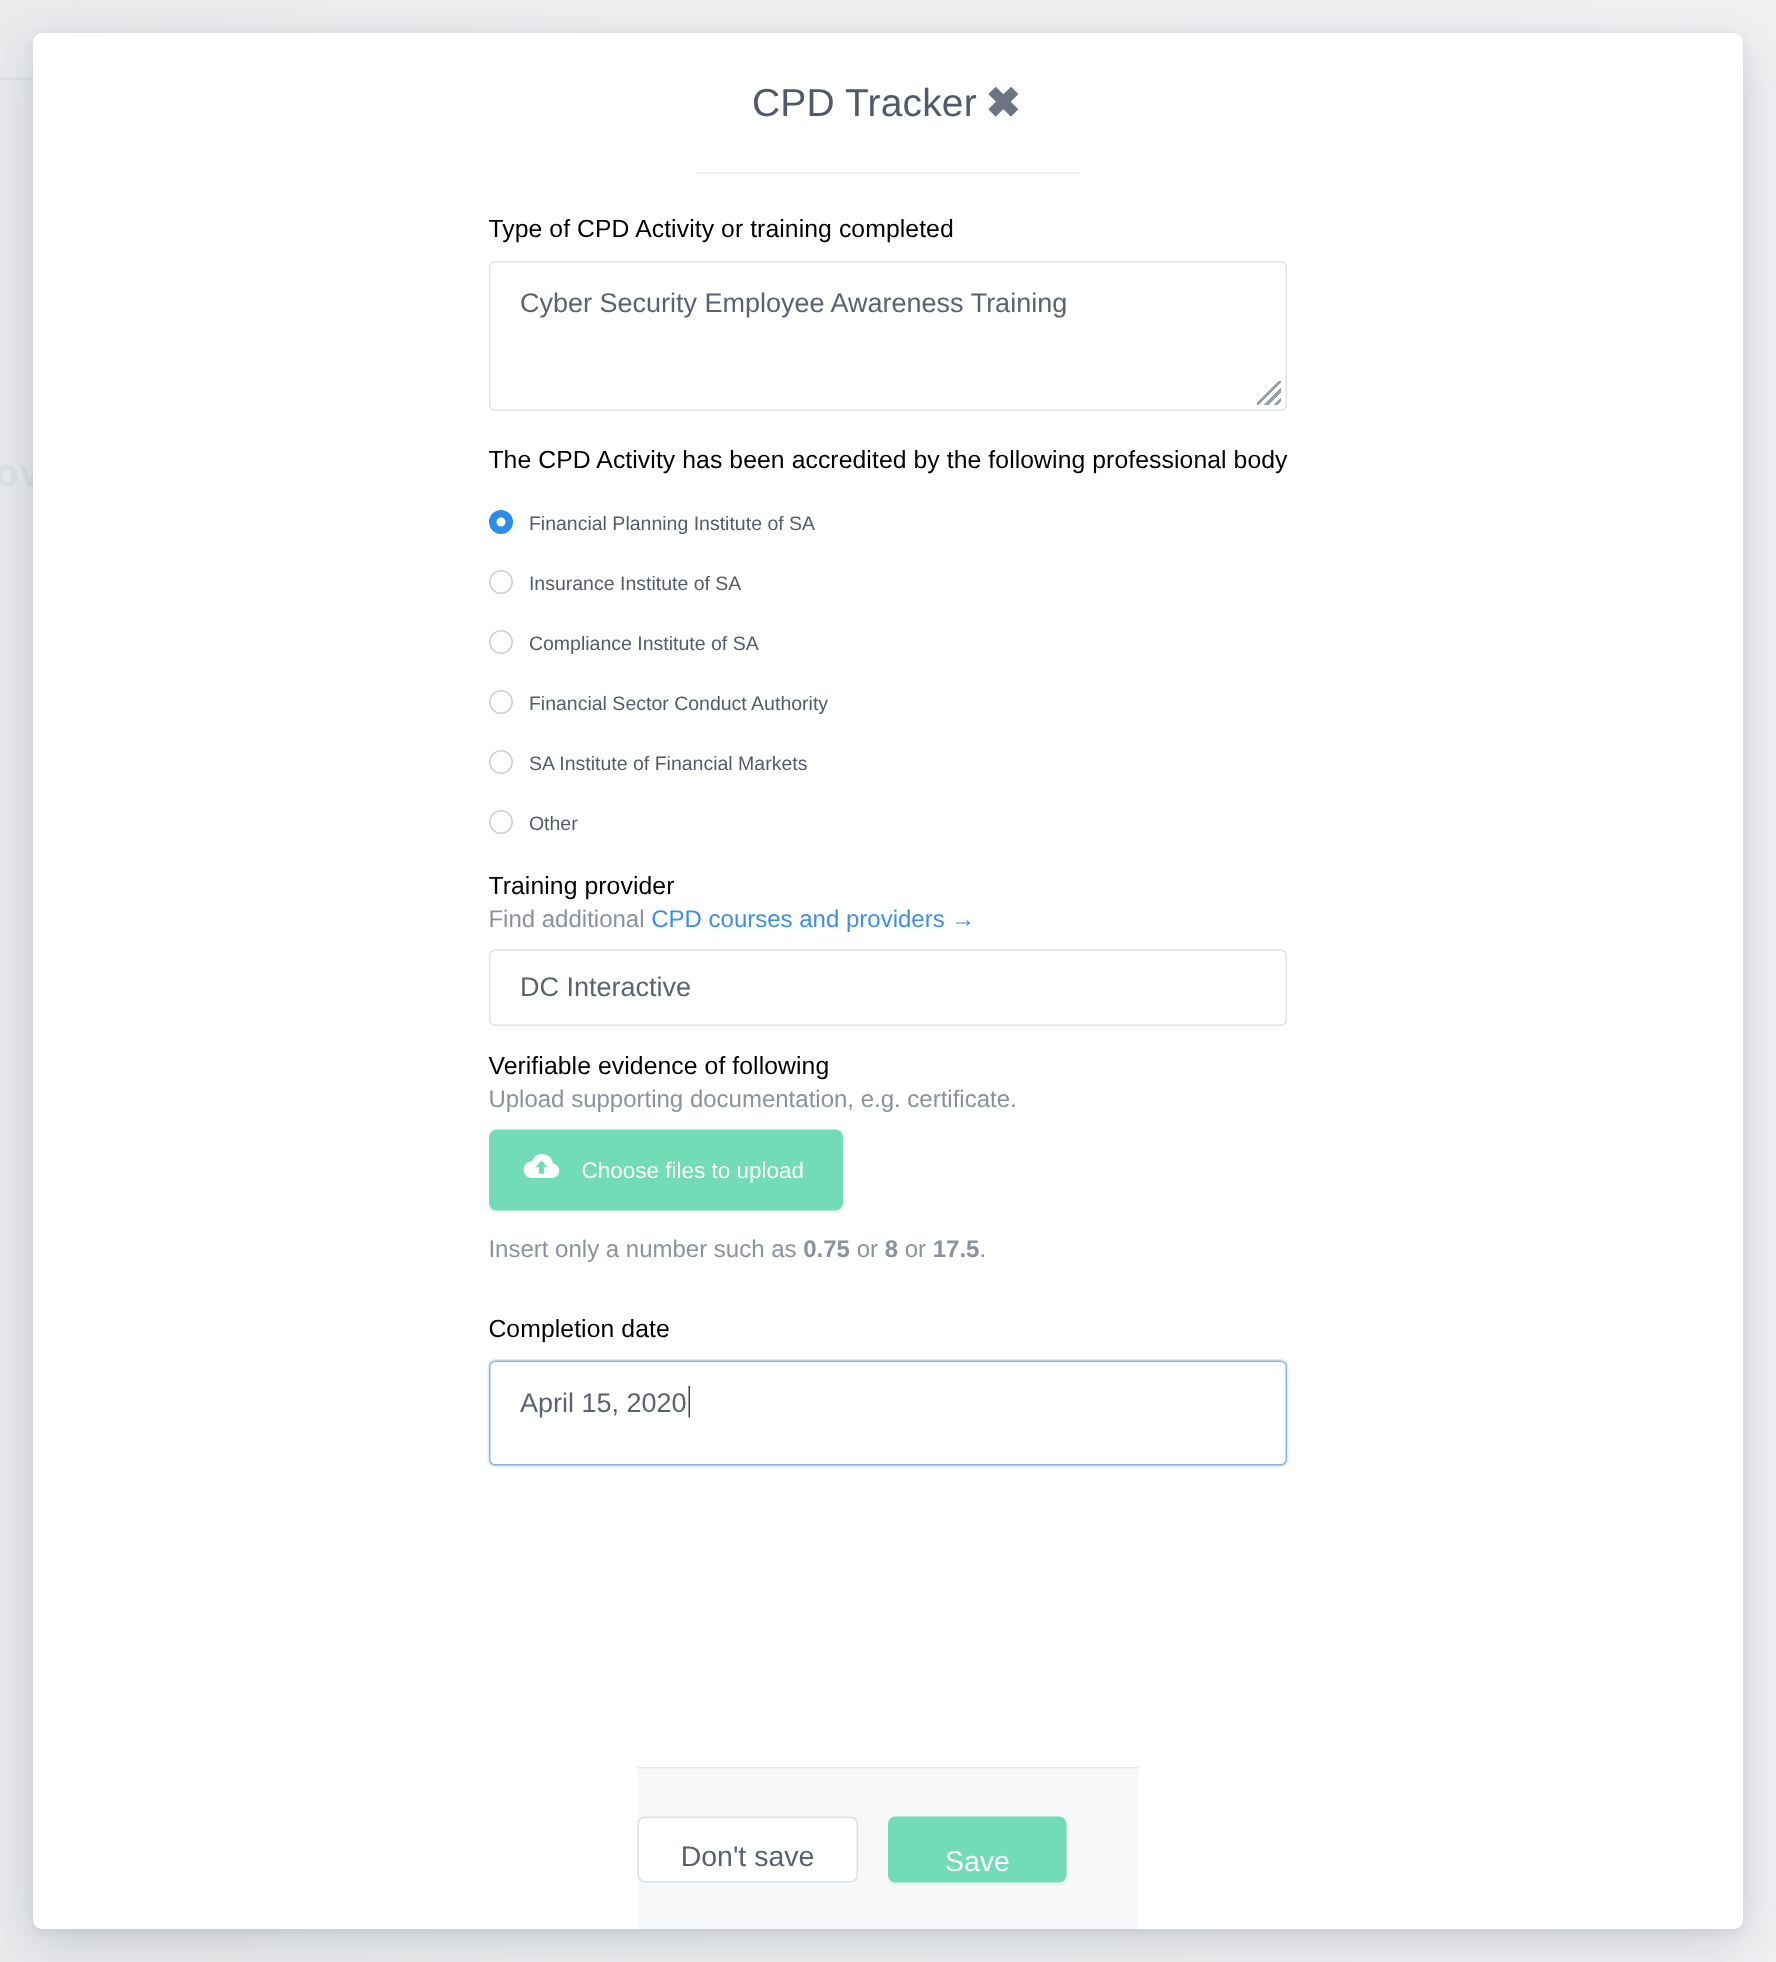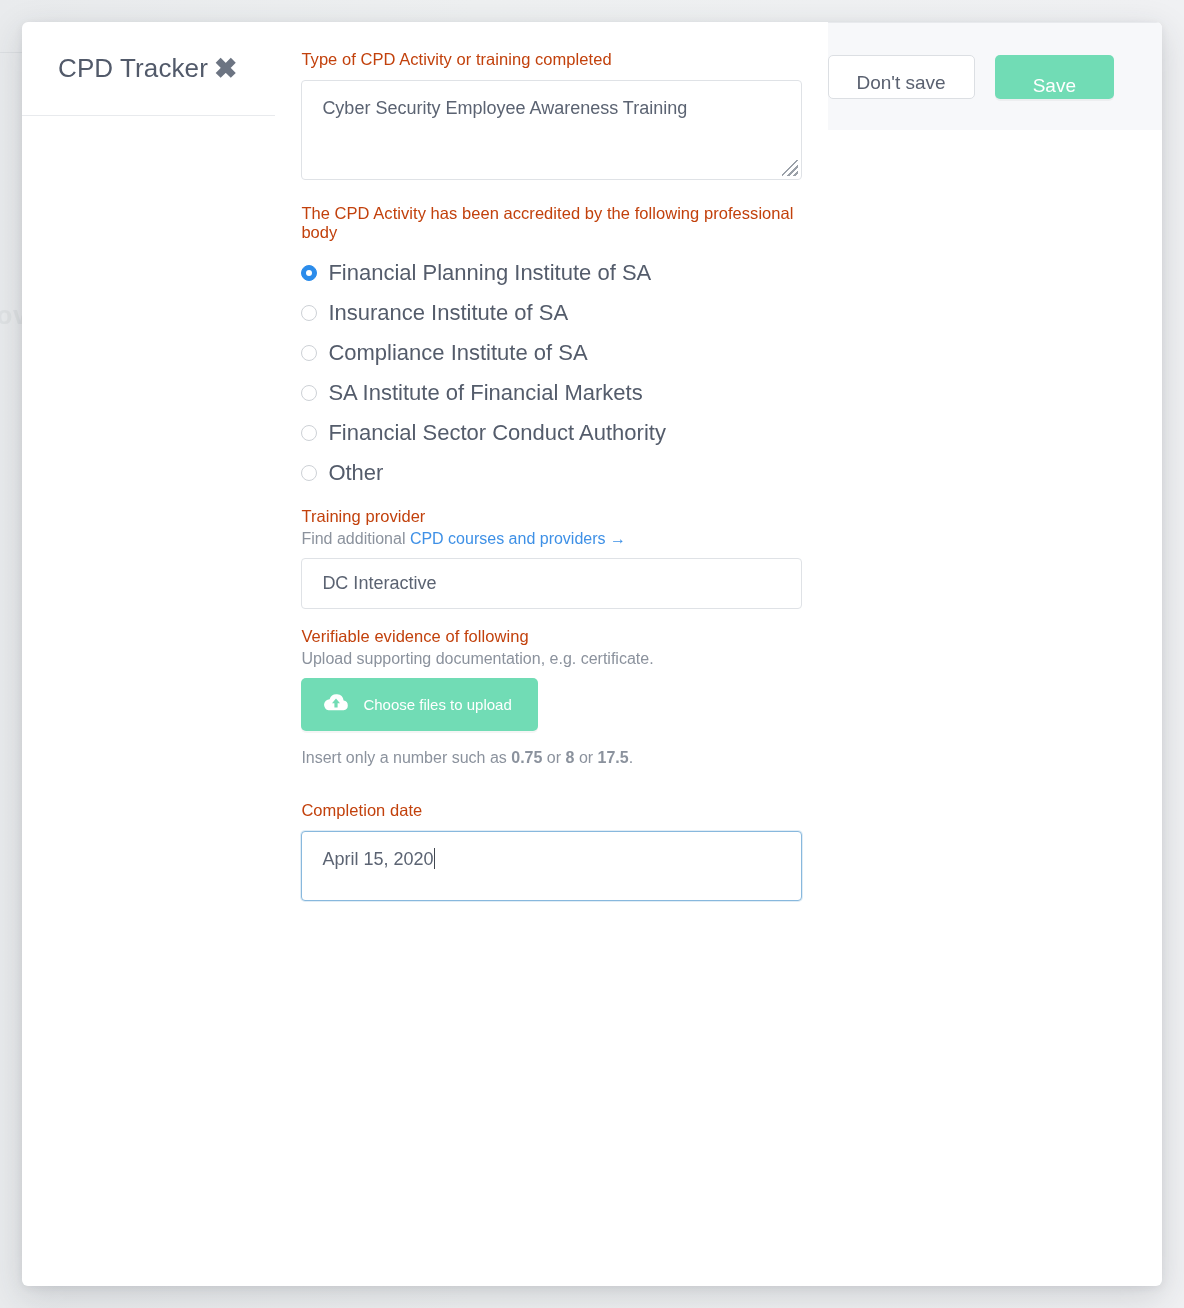--- a/index.html
+++ b/index.html
@@ -44,21 +44,23 @@
   .modal {
     position: absolute;
     left: 22px;
     top: 22px;
     width: 1140px;
     height: 1264px;
     background: #ffffff;
     border-radius: 6px;
     box-shadow: 0 10px 34px rgba(40, 48, 60, 0.17), 0 2px 8px rgba(40,48,60,0.07);
     display: flex;
+    flex-direction: column;
     overflow: hidden;
+    align-items: center;
   }
 
   
   .modal-header {
     height: 94px;
     min-height: 94px;
     border-bottom: 1px solid #e8eaed;
     display: flex;
     align-items: center;
     justify-content: space-between;
@@ -86,21 +88,21 @@
     flex: 1;
     padding: 28px 26px 0 26px;
     box-sizing: border-box;
     overflow: hidden;
   }
 
   .field-block { margin-bottom: 0; }
 
   .field-label {
     font-size: 16.5px;
-    color: #c2410c;
+    color: #000000;
     margin-bottom: 11px;
     letter-spacing: 0.05px;
   }
 
   .text-input {
     width: 100%;
     box-sizing: border-box;
     border: 1px solid #dfe2e6;
     border-radius: 4px;
     background: #fff;
@@ -183,21 +185,21 @@
   .radio-row.checked .radio-mark::after {
     content: "";
     position: absolute;
     left: 50%; top: 50%;
     width: 6px; height: 6px;
     margin: -3px 0 0 -3px;
     border-radius: 50%;
     background: #fff;
   }
   .radio-label {
-    font-size: 22px;
+    font-size: 13px;
     color: #545c6b;
   }
 
   
   .sub-line {
     font-size: 16px;
     color: #8b929d;
     margin-bottom: 10px;
   }
   .sub-link {
@@ -303,26 +305,26 @@
           <span class="radio-label">Insurance Institute of SA</span>
         </div>
 
         <div class="radio-row">
           <span class="radio-mark"></span>
           <span class="radio-label">Compliance Institute of SA</span>
         </div>
 
         <div class="radio-row">
           <span class="radio-mark"></span>
+          <span class="radio-label">Financial Sector Conduct Authority</span>
+        </div>
+
+        <div class="radio-row">
+          <span class="radio-mark"></span>
           <span class="radio-label">SA Institute of Financial Markets</span>
-        </div>
-
-        <div class="radio-row">
-          <span class="radio-mark"></span>
-          <span class="radio-label">Financial Sector Conduct Authority</span>
         </div>
 
         <div class="radio-row">
           <span class="radio-mark"></span>
           <span class="radio-label">Other</span>
         </div>
 
       </div>
     </div>
 

